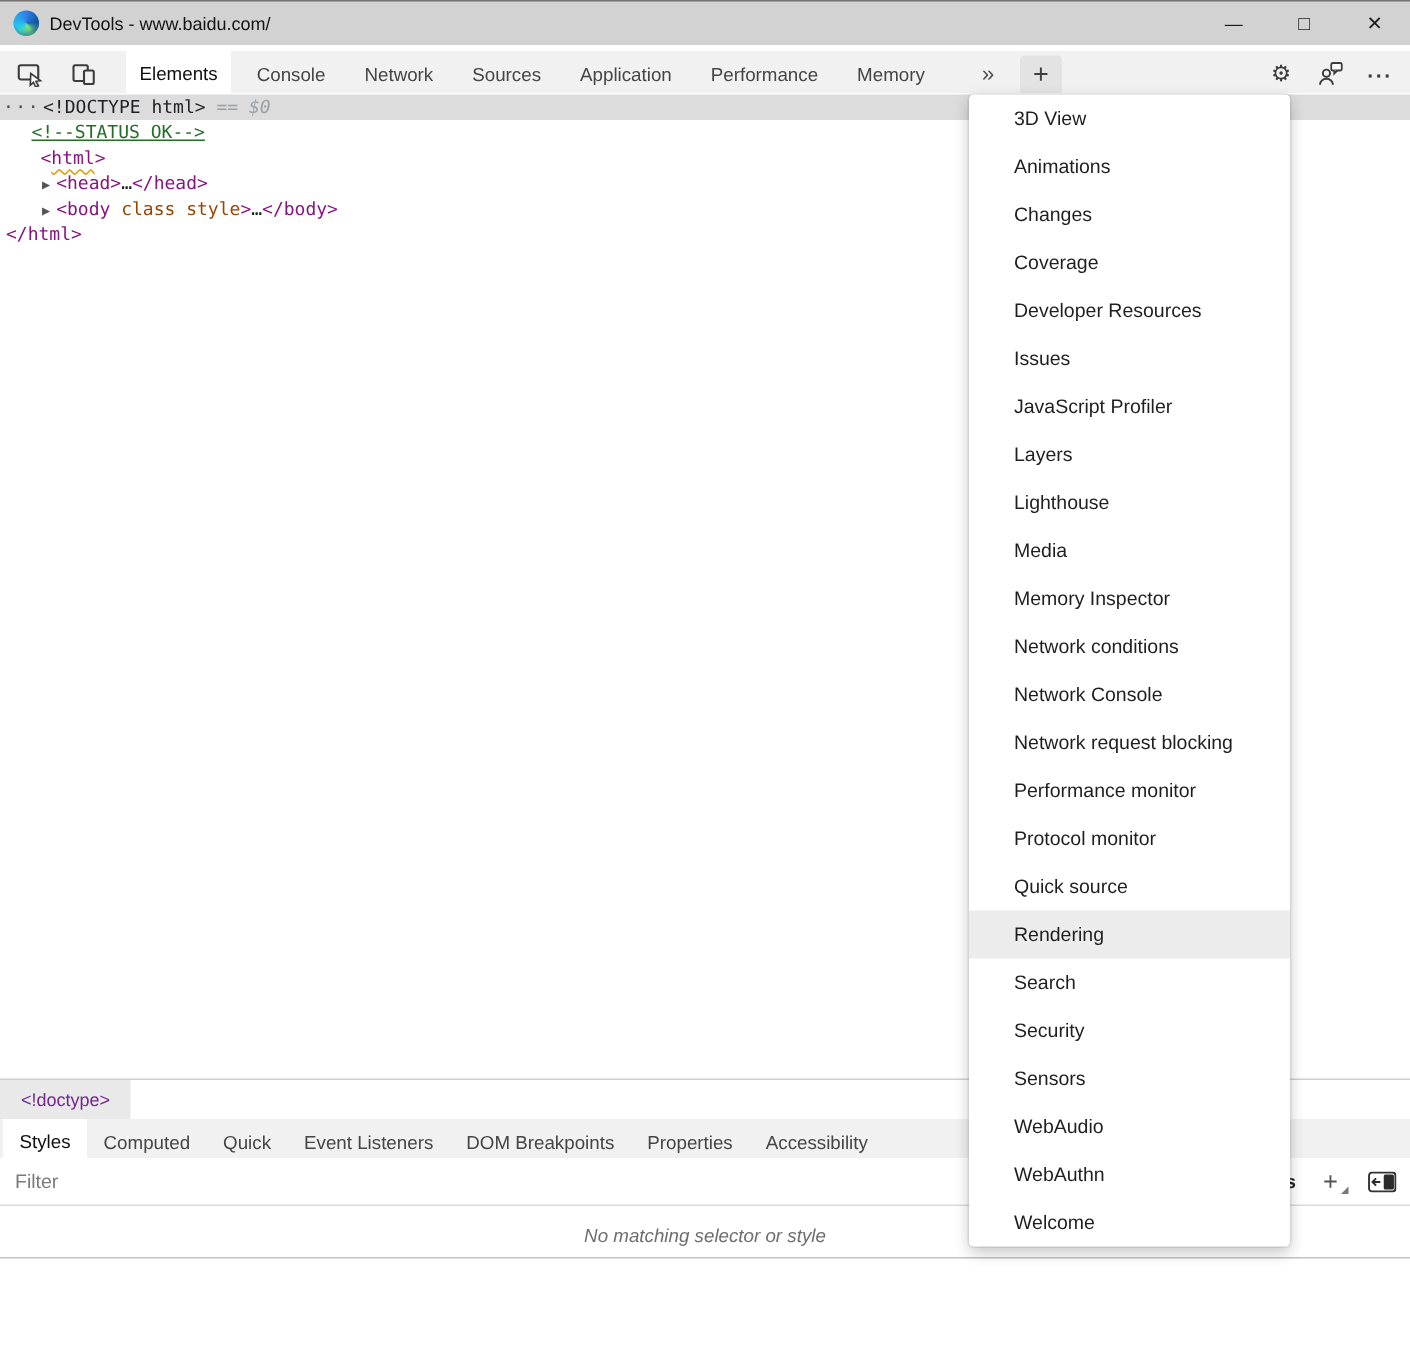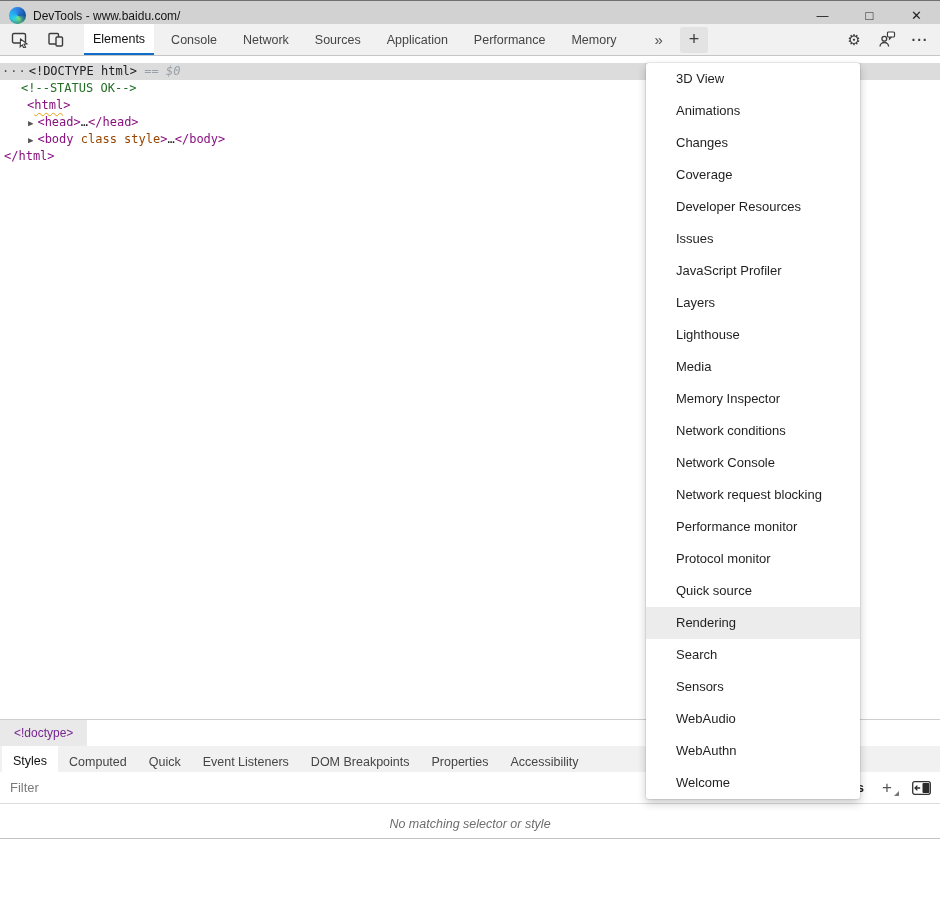--- a/index.html
+++ b/index.html
@@ -20,21 +20,21 @@
     box-shadow:inset -2px -2px 3px rgba(10,60,130,.45);
   }
   .title-text{margin-left:7px;font-size:12px;color:#141414;}
   .win-controls{position:absolute;right:0;top:0;height:100%;display:flex;}
   .win-btn{width:47px;height:100%;display:flex;align-items:center;justify-content:center;color:#1c1c1c;}
   .win-btn.min{font-size:12px;}
   .win-btn.max{font-size:13px;padding-bottom:2px;}
   .win-btn.close{font-size:13px;}
   
   .toolbar{
-    position:absolute;left:0;top:24px;width:100%;height:32px;
+    position:absolute;left:0;top:34px;width:100%;height:32px;
     background:#f1f1f1;border-bottom:1px solid #c6c6c6;box-sizing:border-box;
     display:flex;align-items:center;white-space:nowrap;
   }
   .icon-btn{width:28px;height:26px;display:flex;align-items:center;justify-content:center;flex:none;}
   .icon-btn svg{display:block;}
   .dt-tabs{display:flex;height:100%;margin-left:10px;}
   .dt-tab{
     padding:0 9px;margin:0 4px;font-size:12.5px;color:#454545;
     display:flex;align-items:center;height:100%;box-sizing:border-box;
   }
@@ -55,21 +55,21 @@
     font-family:"DejaVu Sans Mono","Liberation Mono",monospace;
     font-size:12px;height:17px;line-height:17px;white-space:pre;box-sizing:border-box;
   }
   .dom-row.selected{background:#dcdcdc;}
   .tk-dots{color:#4d4d4d;letter-spacing:1px;margin-right:2px;}
   .tk-plain{color:#202124;}
   .tk-dark{color:#202124;}
   .tk-tag{color:#881280;}
   .tk-tag-wavy{color:#881280;text-decoration:underline wavy #e3a008;text-decoration-thickness:1px;text-underline-offset:3px;}
   .tk-attr{color:#994500;}
-  .tk-comment{color:#236e25;}
+  .tk-comment{color:#236e25;text-decoration:underline;}
   .tk-gray-italic{color:#9aa0a6;font-style:italic;}
   .tk-arrow{color:#555;font-size:9px;margin-right:4px;}
   
   .dropdown{
     position:absolute;left:646px;top:63px;width:214px;z-index:30;
     background:#fff;border-radius:3px;overflow:hidden;
     box-shadow:0 0 0 1px rgba(0,0,0,.07),0 4px 10px rgba(0,0,0,.22);
   }
   .menu-item{height:32px;line-height:32px;padding-left:30px;font-size:13px;color:#1f1f1f;}
   .menu-item.highlighted{background:#ececec;}
@@ -222,19 +222,20 @@
       <div class="menu-item">Media</div>
       <div class="menu-item">Memory Inspector</div>
       <div class="menu-item">Network conditions</div>
       <div class="menu-item">Network Console</div>
       <div class="menu-item">Network request blocking</div>
       <div class="menu-item">Performance monitor</div>
       <div class="menu-item">Protocol monitor</div>
       <div class="menu-item">Quick source</div>
       <div class="menu-item highlighted">Rendering</div>
       <div class="menu-item">Search</div>
+      <div class="menu-item">Security</div>
       <div class="menu-item">Sensors</div>
       <div class="menu-item">WebAudio</div>
       <div class="menu-item">WebAuthn</div>
       <div class="menu-item">Welcome</div>
     </div>
 
 </div>
 
 </body></html>

